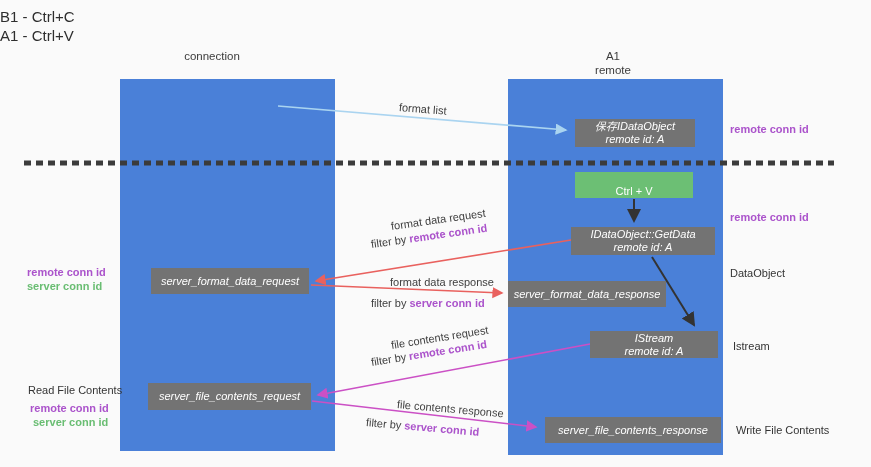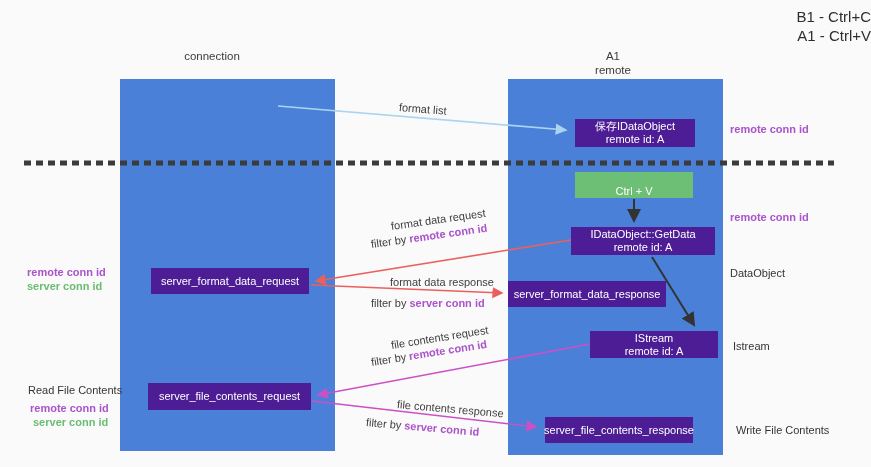--- a/index.html
+++ b/index.html
@@ -8,50 +8,50 @@
     font-family:"Liberation Sans", sans-serif;
     background:#fafafa;
     position:relative;
     overflow:hidden;
     color:#333;
   }
   #stage { position:absolute; top:0; left:0; width:871px; height:467px; }
 
   .title {
     position:absolute; top:7px; left:0; width:871px;
-    text-align:right; font-size:15px; line-height:19px; color:#2e2e2e;
+    text-align:left; font-size:15px; line-height:19px; color:#2e2e2e;
   }
   .col-header {
     position:absolute; top:49px; width:160px;
     text-align:center; font-size:11.5px; line-height:14px; color:#3c3c3c;
   }
   .col-header.b1 { left:132px; }
   .col-header.a1 { left:533px; }
 
   .lifeline { position:absolute; background:#4a80d8; }
   .lifeline.b1 { left:120px; top:79px; width:215px; height:372px; }
   .lifeline.a1 { left:508px; top:79px; width:215px; height:376px; }
 
   .box {
     position:absolute; display:flex; flex-direction:column;
     align-items:center; justify-content:center;
     color:#ffffff; font-size:11px; line-height:13px; text-align:center;
   }
   .box.green  { background:#6cbf74; }
-  .box.orange { background:#4c1d95; }
+  .box.orange { background:#737373;font-style:italic; }
 
   #box-ctrl-c    { left:157px; top:96px;  width:119px; height:28px; }
   #box-save-obj  { left:575px; top:119px; width:120px; height:28px; }
   #box-ctrl-v    { left:575px; top:172px; width:118px; height:26px;justify-content:flex-end; }
   #box-getdata   { left:571px; top:227px; width:144px; height:28px; }
   #box-fmt-req   { left:151px; top:268px; width:158px; height:26px; }
   #box-fmt-resp  { left:508px; top:281px; width:158px; height:26px;text-align:center; }
   #box-istream   { left:590px; top:331px; width:128px; height:27px; }
   #box-file-req  { left:148px; top:383px; width:163px; height:27px;text-align:right; }
-  #box-file-resp { left:545px; top:417px; width:148px; height:26px; }
+  #box-file-resp { left:545px; top:417px; width:176px; height:26px; }
 
   svg.arrows { position:absolute; top:0; left:0; pointer-events:none; }
 
   .edge-label {
     position:absolute; font-size:11px; color:#404040; white-space:nowrap;
     transform-origin:left center;
   }
   .edge-label .key { font-weight:bold; color:#ab53cb; margin-left:3px; }
 
   #lbl-format-list { left:399px; top:101px; transform:rotate(4.5deg); }

